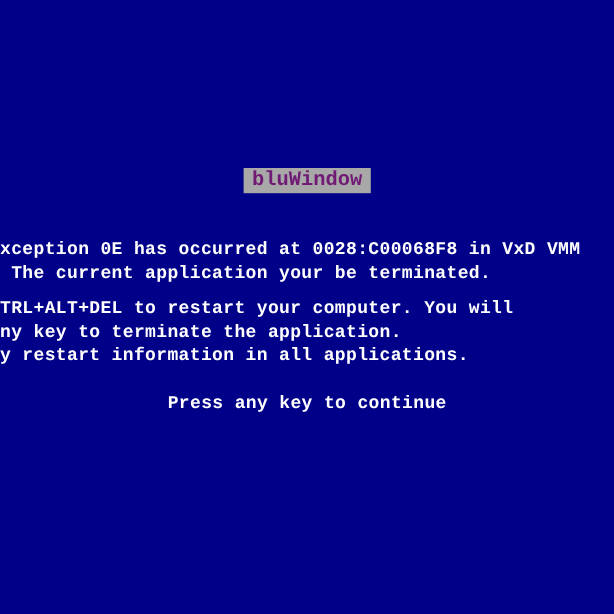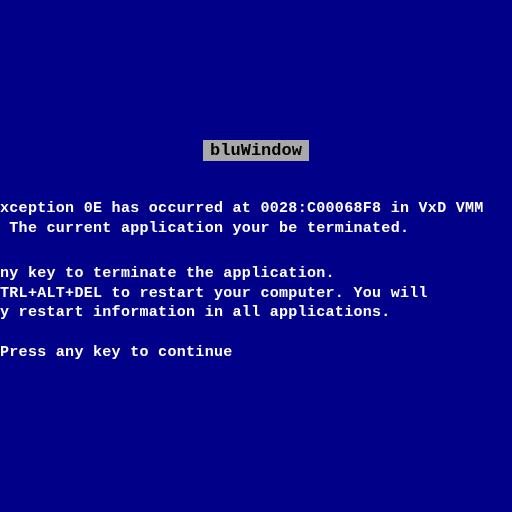--- a/index.html
+++ b/index.html
@@ -24,55 +24,56 @@
       left: 0;
       width: 100%;
     }
     .title-row {
       text-align: center;
       margin-bottom: 38px;
     }
     .title {
       display: inline-block;
       background: #a8a8a8;
-      color: #000000;
+      color: #701a75;
       padding: 1px 7px;
       font-size: 17px;
     }
     .line {
       white-space: pre;
       line-height: 1.3;
       letter-spacing: 0.3px;
     }
     .block1 {
-      margin-bottom: 26px;
+      margin-bottom: 10px;
     }
     .block2 {
       margin-bottom: 20px;
     }
     .continue-row {
+      text-align: center;
     }
   </style>
 </head>
 <body>
 
 <div class="content">
 
   <div class="title-row">
     <span class="title">bluWindow</span>
   </div>
 
   <div class="block1">
     <div class="line">xception 0E has occurred at 0028:C00068F8 in VxD VMM</div>
     <div class="line"> The current application your be terminated.</div>
   </div>
 
   <div class="block2">
+    <div class="line">TRL+ALT+DEL to restart your computer. You will</div>
     <div class="line">ny key to terminate the application.</div>
-    <div class="line">TRL+ALT+DEL to restart your computer. You will</div>
     <div class="line">y restart information in all applications.</div>
   </div>
 
   <div class="continue-row">
     <span class="line">Press any key to continue</span>
   </div>
 
 </div>
 
 </body></html>

